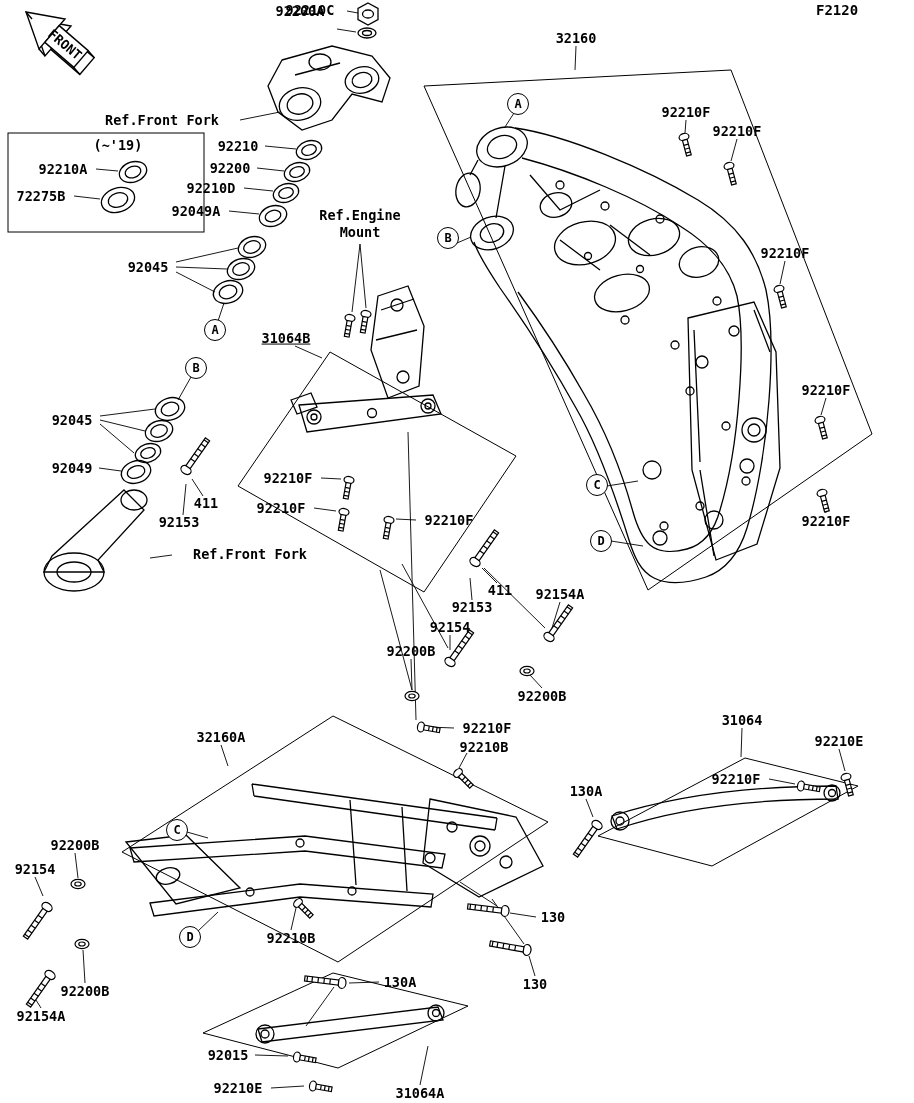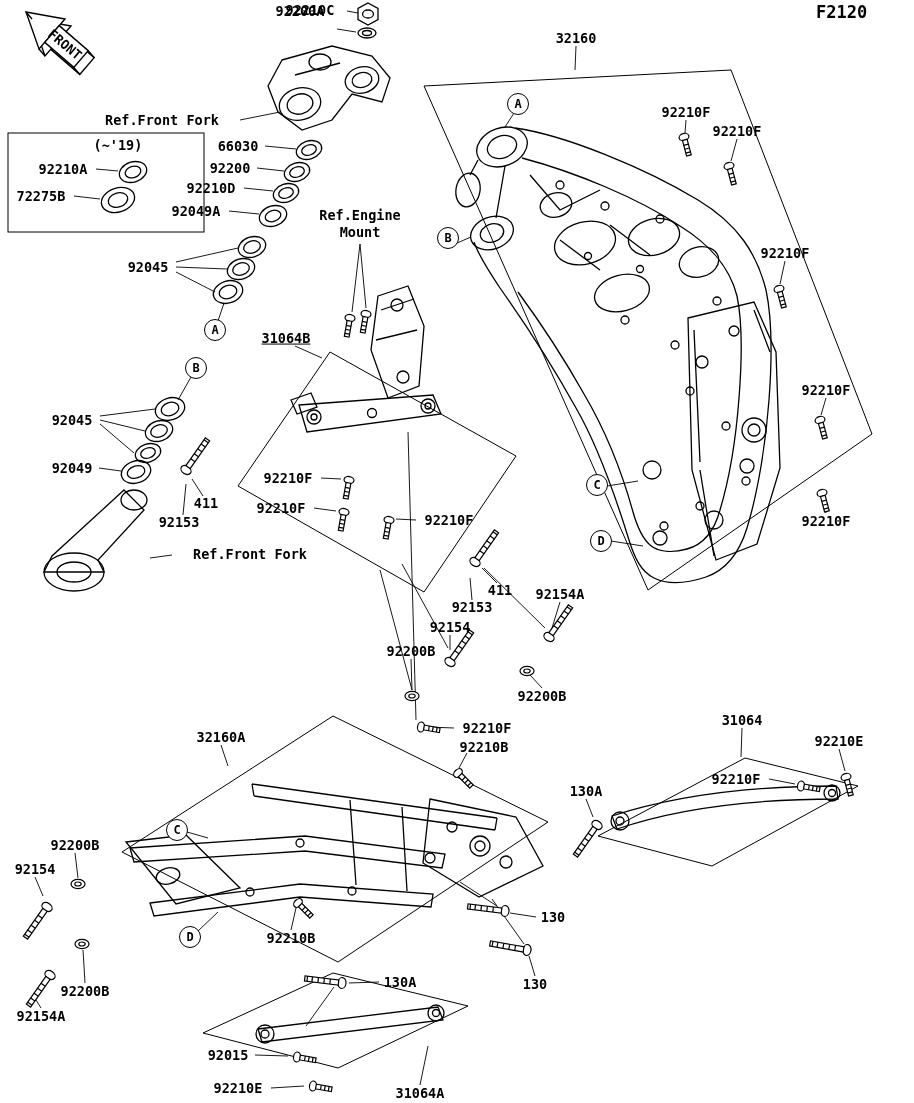--- a/index.html
+++ b/index.html
@@ -15,21 +15,21 @@
     white-space:pre-line;text-align:center;letter-spacing:0;
   }
   .callout{
     position:absolute;transform:translate(-50%,-50%);
     width:20px;height:20px;border:1.6px solid #000;border-radius:50%;
     display:flex;align-items:center;justify-content:center;
     font-weight:700;font-size:12px;background:#fff;color:#000;
   }
   .figure-code{
     position:absolute;left:816px;top:2px;
-    font-weight:700;font-size:17px;color:#000;
+    font-weight:700;font-size:14px;color:#000;
   }
 </style>
 </head>
 <body>
 
 <div class="stage">
 
   <svg width="914" height="1103" viewBox="0 0 914 1103">
     <defs>
       <g id="bolt" stroke="#000" fill="#fff" stroke-width="1.2">
@@ -364,21 +364,21 @@
   </svg>
 
   <div id="labels-layer">
       <div class="part-label" style="left: 310px; top: 10px;">92210C</div>
       <div class="part-label" style="left: 300px; top: 11px;">92200A</div>
       <div class="part-label" style="left: 576px; top: 38px;">32160</div>
       <div class="part-label" style="left: 162px; top: 120px;">Ref.Front Fork</div>
       <div class="part-label" style="left: 118px; top: 145px;">(~'19)</div>
       <div class="part-label" style="left: 63px; top: 169px;">92210A</div>
       <div class="part-label" style="left: 41px; top: 196px;">72275B</div>
-      <div class="part-label" style="left: 238px; top: 146px;">66030</div>
+      <div class="part-label" style="left: 238px; top: 146px;">92210</div>
       <div class="part-label" style="left: 230px; top: 168px;">92200</div>
       <div class="part-label" style="left: 211px; top: 188px;">92210D</div>
       <div class="part-label" style="left: 196px; top: 211px;">92049A</div>
       <div class="part-label" style="left: 360px; top: 224px;">Ref.Engine
 Mount</div>
       <div class="part-label" style="left: 148px; top: 267px;">92045</div>
       <div class="part-label" style="left: 286px; top: 338px; text-decoration: underline;">31064B</div>
       <div class="part-label" style="left: 72px; top: 420px;">92045</div>
       <div class="part-label" style="left: 72px; top: 468px;">92049</div>
       <div class="part-label" style="left: 206px; top: 503px;">411</div>

